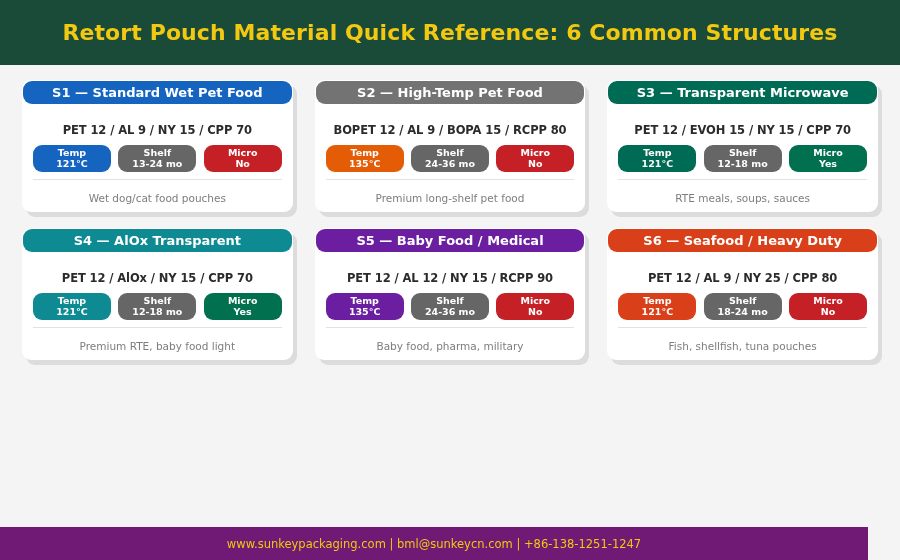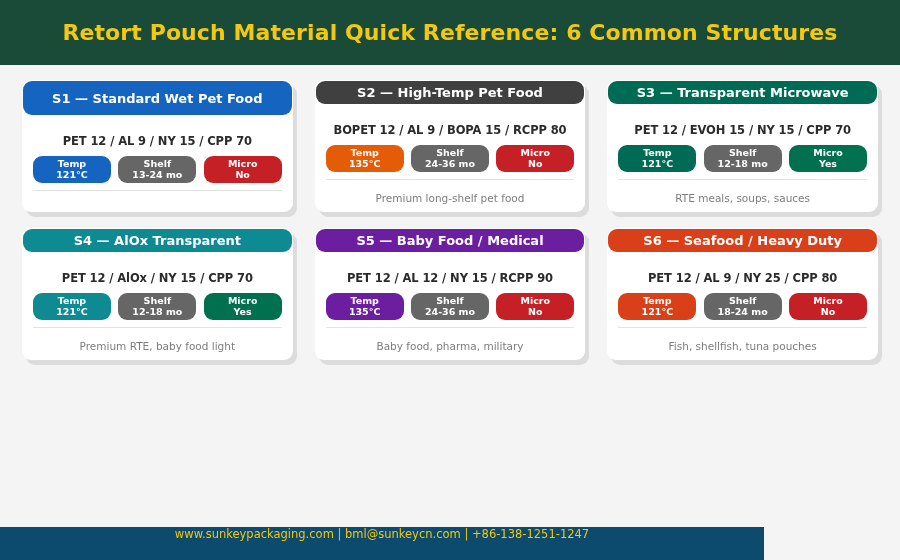--- a/index.html
+++ b/index.html
@@ -116,25 +116,25 @@
     font-size: 10.5px;
     color: #7d7d7d;
     margin-top: 12px;
   }
 
   
   .page-footer {
     position: absolute;
     left: 0;
     bottom: 0;
-    width: 764px;
+    width: 868px;
     height: 33px;
-    background: #0c4a6e;
-    display: flex;
-    align-items: flex-start;
+    background: #701a75;
+    display: flex;
+    align-items: center;
     justify-content: center;
   }
   .page-footer .contact {
     color: #f2c811;
     font-size: 11.5px;
   }
 </style>
 </head>
 <body>
 
@@ -157,24 +157,25 @@
           <div class="badge" style="background: rgb(102, 102, 102);">
             <span class="b-label">Shelf</span>
             <span class="b-value">13-24 mo</span>
           </div>
           <div class="badge" style="background: rgb(196, 32, 38);">
             <span class="b-label">Micro</span>
             <span class="b-value">No</span>
           </div>
         </div>
         <div class="divider"></div>
-      </div>
-    </div>
-    <div class="card">
-      <div class="card-header" style="background: #404040;">
+        <div class="usecase">Wet dog/cat food pouches</div>
+      </div>
+    </div>
+    <div class="card">
+      <div class="card-header" style="background: #737373;">
         <div class="card-title">S2 — High-Temp Pet Food</div>
       </div>
       <div class="card-body">
         <div class="structure">BOPET 12 / AL 9 / BOPA 15 / RCPP 80</div>
         <div class="badges">
           <div class="badge" style="background: rgb(229, 92, 7);">
             <span class="b-label">Temp</span>
             <span class="b-value">135°C</span>
           </div>
           <div class="badge" style="background: rgb(102, 102, 102);">

